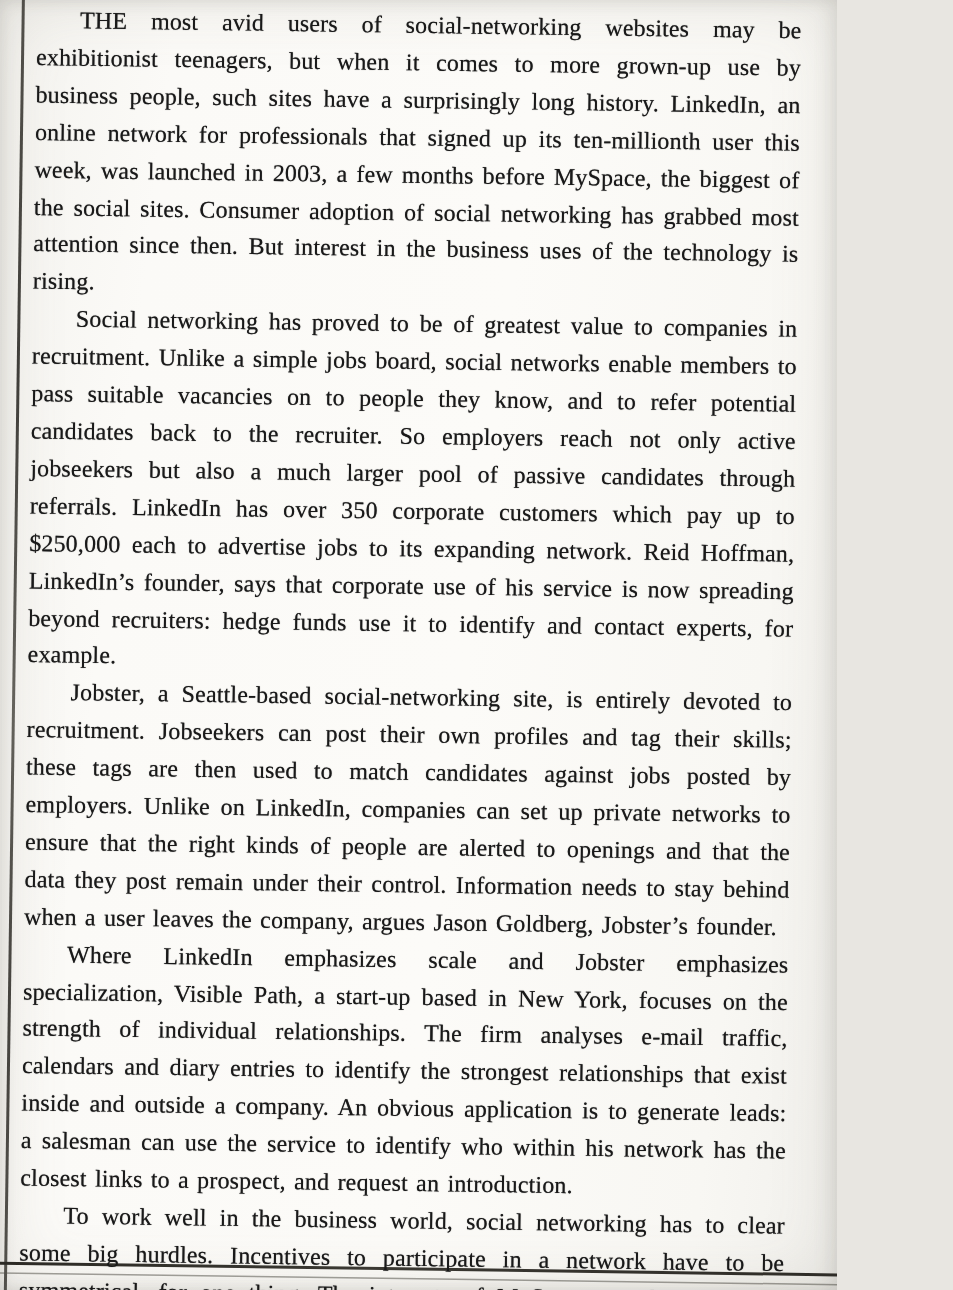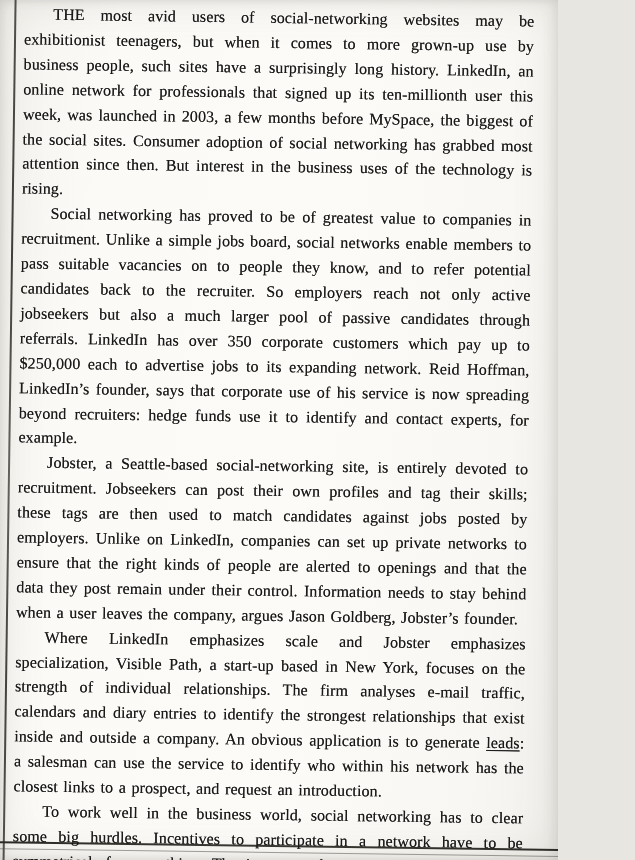--- a/index.html
+++ b/index.html
@@ -69,21 +69,20 @@
     text-shadow: 0 0 0.55px rgba(25, 25, 25, 0.75);
     letter-spacing: 0.1px;
   }
   .text-col p {
     margin: 0;
     padding: 0;
     text-indent: 29px;
     word-spacing: 0.09em;
   }
   .u {
-    text-decoration: underline;
     text-underline-offset: 2px;
   }
   
   .speck {
     position: absolute;
     background: rgba(70, 66, 58, 0.35);
     border-radius: 50%;
   }
   .speck-1 { width: 3px; height: 2px; left: 120px; top: 214px; }
   .speck-2 { width: 2px; height: 2px; left: 58px;  top: 336px; }

